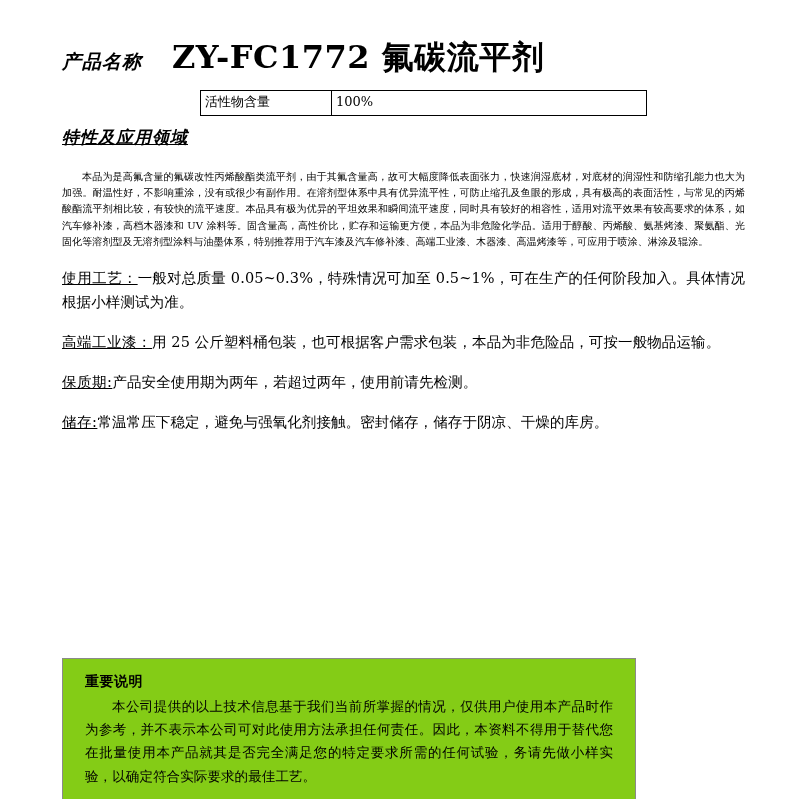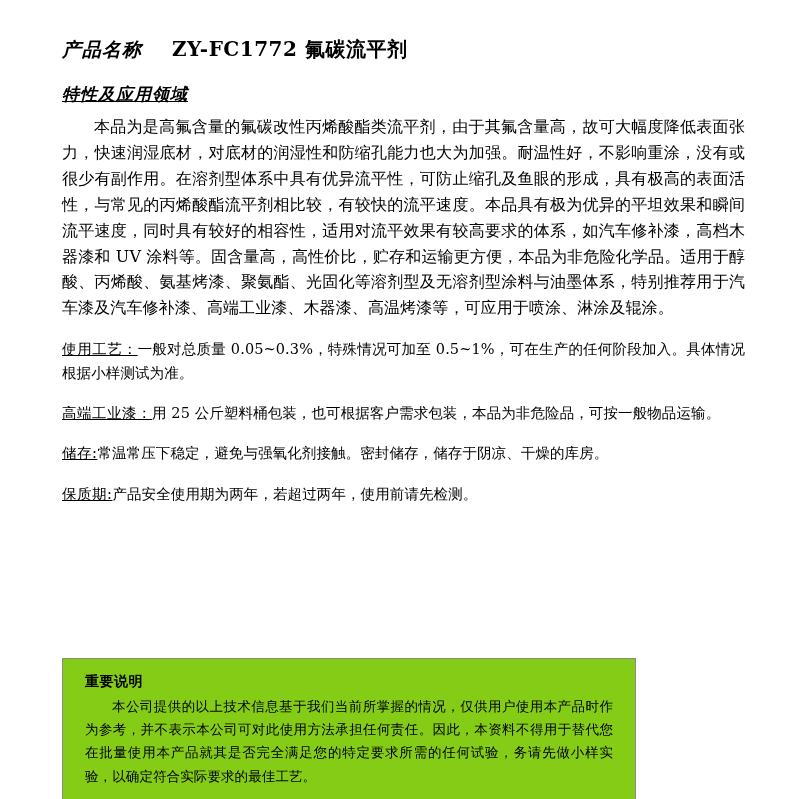--- a/index.html
+++ b/index.html
@@ -30,21 +30,21 @@
   }
   .title-label {
     font-size: 19px;
     font-weight: bold;
     font-style: italic;
     font-family: "DejaVu Serif", "Liberation Serif", serif;
     letter-spacing: 1px;
     white-space: nowrap;
   }
   .title-main {
-    font-size: 20px;
+    font-size: 32px;
     font-weight: bold;
     margin-left: 30px;
     letter-spacing: 0.5px;
     white-space: nowrap;
   }
 
   
   .sec-head {
     font-size: 17px;
     font-weight: bold;
@@ -74,24 +74,24 @@
     line-height: 1.25;
     font-family: "DejaVu Serif", "Liberation Serif", serif;
     vertical-align: middle;
     height: 19px;
   }
   table.spec td.k { width: 122px; }
   table.spec td.v { width: 306px; }
 
   
   .body-par {
-    font-size: 16px;
+    font-size: 10px;
     line-height: 1.62;
     text-align: justify;
-    margin-top: 8px;
+    margin-top: 20px;
     letter-spacing: 0.1px;
     text-indent: 2em;
   }
 
   
   .lab-par {
     font-size: 14.5px;
     line-height: 1.66;
     margin-top: 16px;
     text-align: justify;
@@ -137,42 +137,46 @@
 
   <div class="title-row">
     <span class="title-label">产品名称</span>
     <span class="title-main">ZY-FC1772 氟碳流平剂</span>
   </div>
 
 
   <div class="spec-table-wrap">
     <table class="spec">
       <tbody>
+        <tr>
+          <td class="k">活性物含量</td>
+          <td class="v">100%</td>
+        </tr>
       </tbody>
     </table>
   </div>
 
   <div class="sec-head app">特性及应用领域</div>
 
   <div class="body-par">本品为是高氟含量的氟碳改性丙烯酸酯类流平剂，由于其氟含量高，故可大幅度降低表面张力，快速润湿底材，对底材的润湿性和防缩孔能力也大为加强。耐温性好，不影响重涂，没有或很少有副作用。在溶剂型体系中具有优异流平性，可防止缩孔及鱼眼的形成，具有极高的表面活性，与常见的丙烯酸酯流平剂相比较，有较快的流平速度。本品具有极为优异的平坦效果和瞬间流平速度，同时具有较好的相容性，适用对流平效果有较高要求的体系，如汽车修补漆，高档木器漆和 UV 涂料等。固含量高，高性价比，贮存和运输更方便，本品为非危险化学品。适用于醇酸、丙烯酸、氨基烤漆、聚氨酯、光固化等溶剂型及无溶剂型涂料与油墨体系，特别推荐用于汽车漆及汽车修补漆、高端工业漆、木器漆、高温烤漆等，可应用于喷涂、淋涂及辊涂。</div>
 
   <div class="lab-par">
     <span class="lab">使用工艺：</span><span class="txt">一般对总质量 0.05~0.3%，特殊情况可加至 0.5~1%，可在生产的任何阶段加入。具体情况根据小样测试为准。</span>
   </div>
 
   <div class="lab-par">
     <span class="lab">高端工业漆：</span><span class="txt">用 25 公斤塑料桶包装，也可根据客户需求包装，本品为非危险品，可按一般物品运输。</span>
   </div>
 
   <div class="lab-par">
-    <span class="lab">储存:</span><span class="txt">常温常压下稳定，避免与强氧化剂接触。密封储存，储存于阴凉、干燥的库房。</span>
+    <span class="lab">保质期:</span><span class="txt">产品安全使用期为两年，若超过两年，使用前请先检测。</span>
   </div>
 
   <div class="lab-par">
-    <span class="lab">保质期:</span><span class="txt">产品安全使用期为两年，若超过两年，使用前请先检测。</span>
+    <span class="lab">储存:</span><span class="txt">常温常压下稳定，避免与强氧化剂接触。密封储存，储存于阴凉、干燥的库房。</span>
   </div>
 
   <div class="notice">
     <div class="notice-title">重要说明</div>
     <div class="notice-body">本公司提供的以上技术信息基于我们当前所掌握的情况，仅供用户使用本产品时作为参考，并不表示本公司可对此使用方法承担任何责任。因此，本资料不得用于替代您在批量使用本产品就其是否完全满足您的特定要求所需的任何试验，务请先做小样实验，以确定符合实际要求的最佳工艺。</div>
   </div>
 
 </div>
 
 </body></html>

